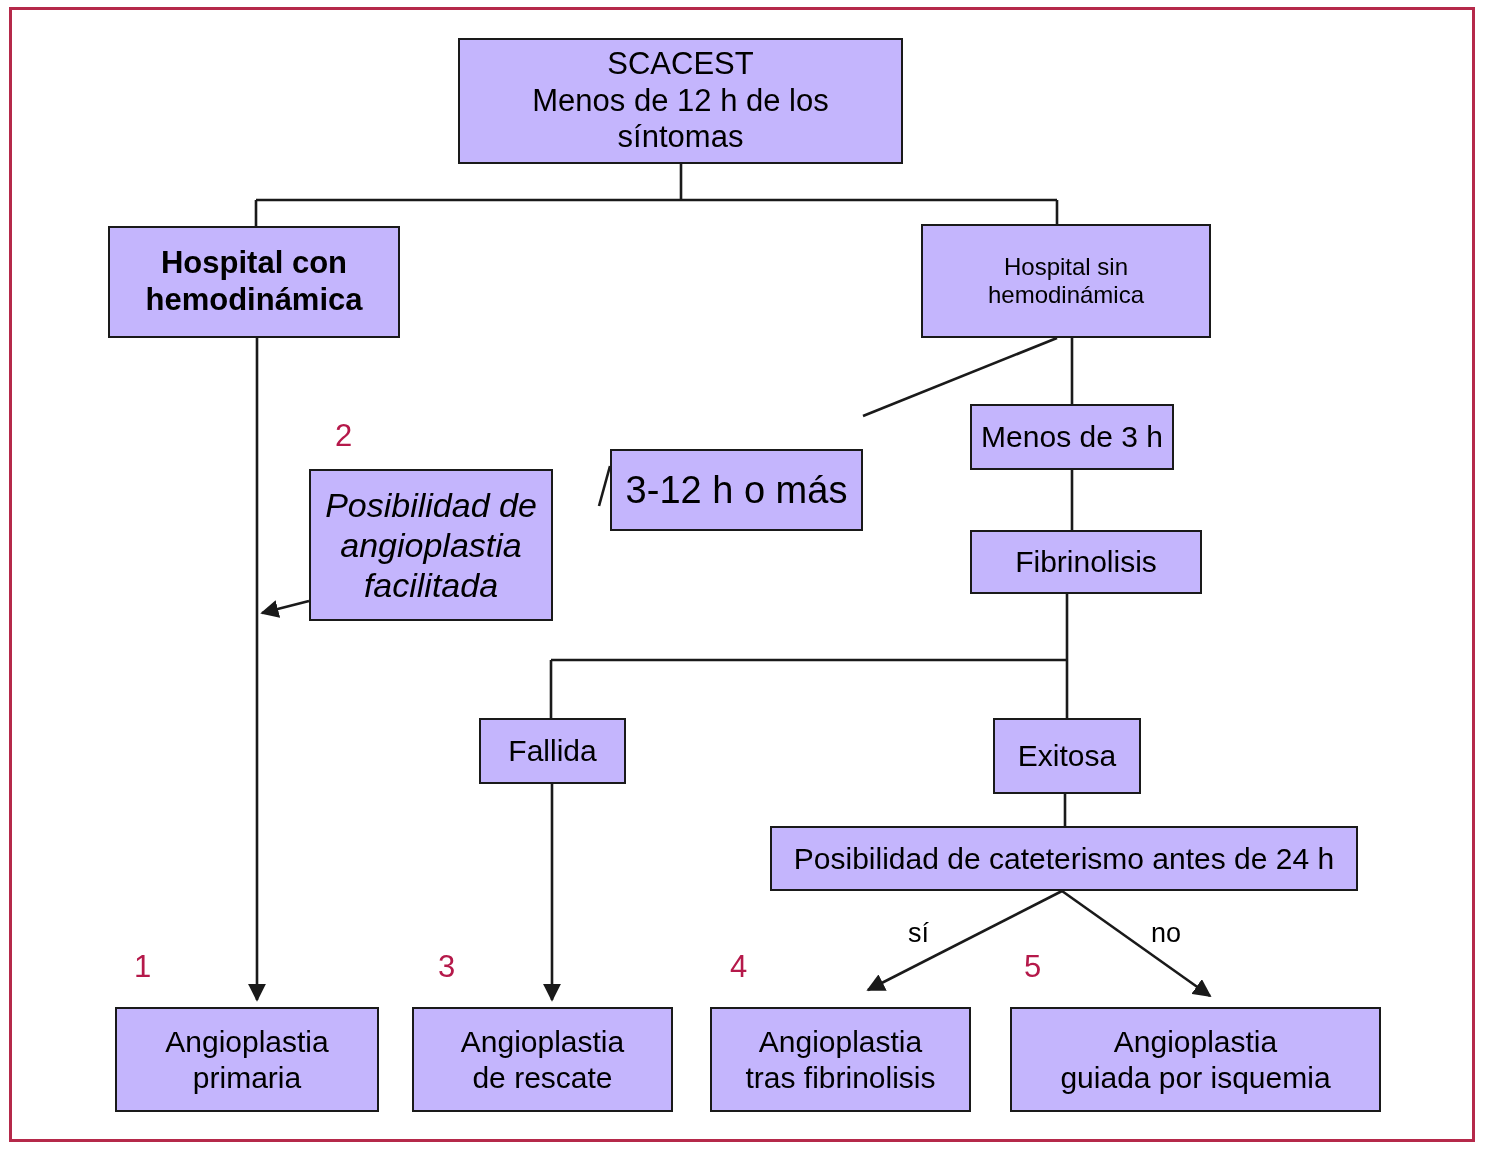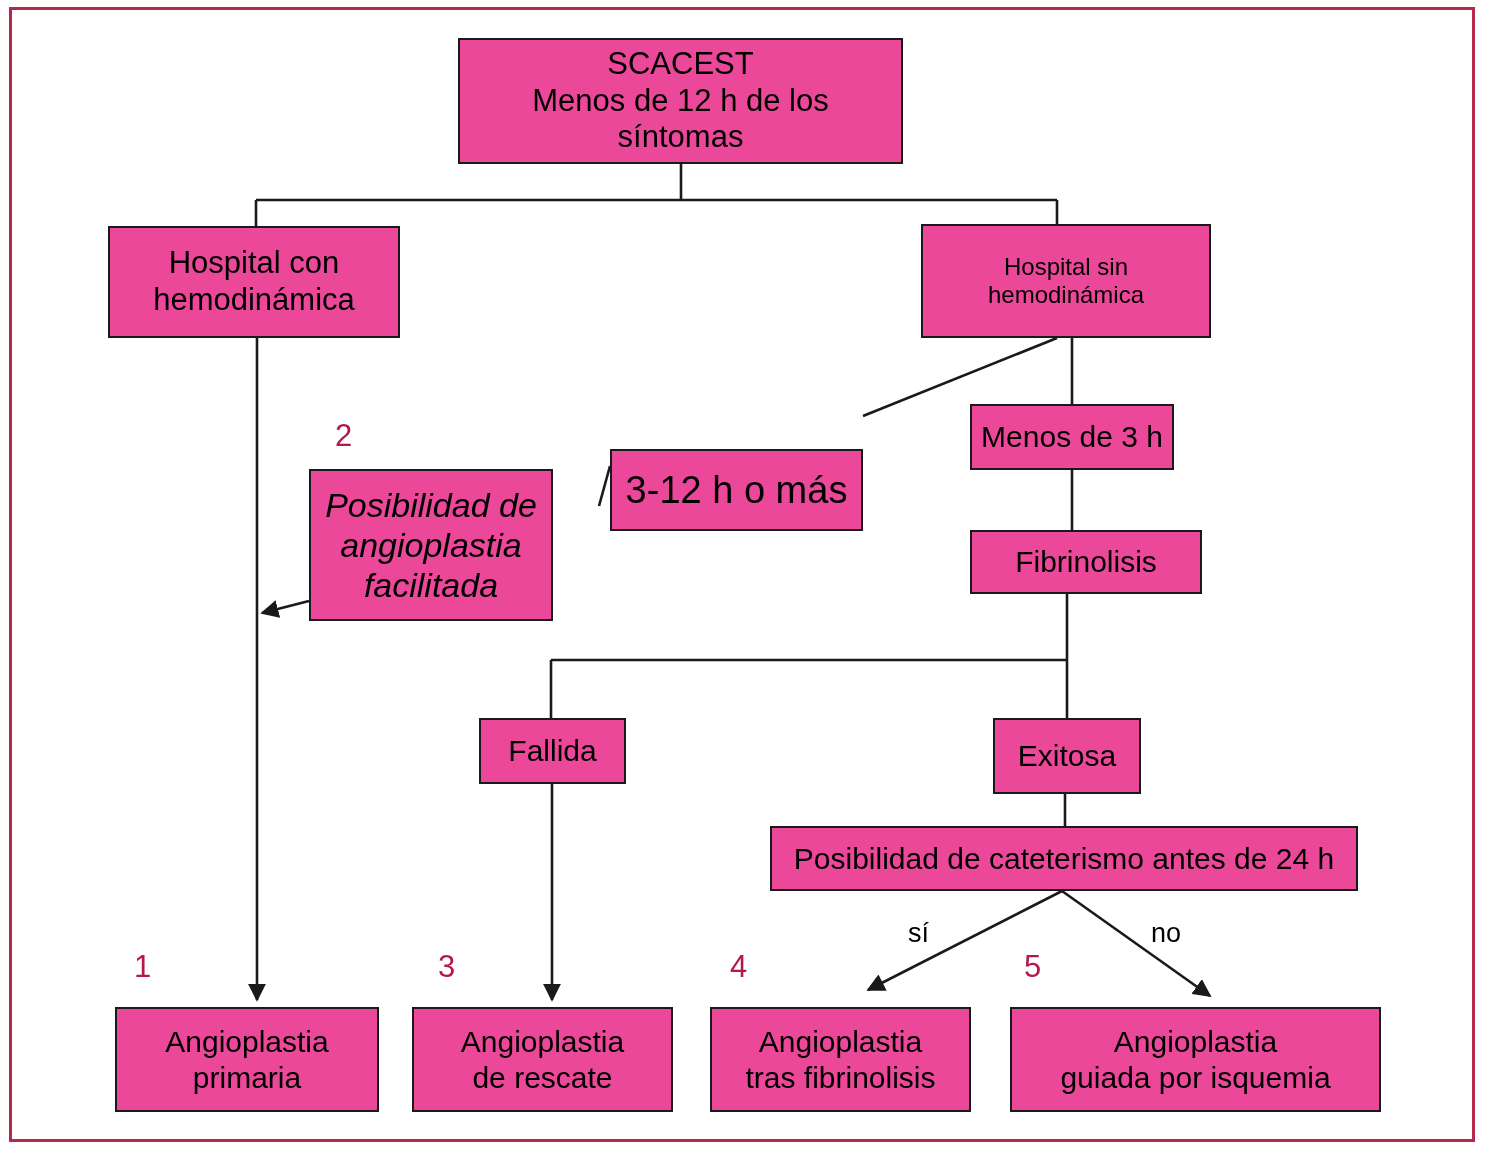--- a/index.html
+++ b/index.html
@@ -31,21 +31,21 @@
     position: absolute;
     left: 0;
     top: 0;
     width: 1491px;
     height: 1159px;
   }
   .node {
     position: absolute;
     box-sizing: border-box;
     border: 2px solid #1a1a1a;
-    background: #ec4899;
+    background: #c4b5fd;
     display: flex;
     align-items: center;
     justify-content: center;
     text-align: center;
     color: #000000;
     line-height: 1.18;
     font-family: "Liberation Sans", sans-serif;
     white-space: pre-line;
     padding: 2px 6px;
   }
@@ -107,21 +107,21 @@
       <path d="M 1065 786 L 1065 826"></path>
 
       <path d="M 1062 891 L 868 990" marker-end="url(#arrow)"></path>
       <path d="M 1062 891 L 1210 996" marker-end="url(#arrow)"></path>
     </g>
   </svg>
 
   <div class="node" style="left:458px;top:38px;width:445px;height:126px;font-size:31px;">SCACEST
 Menos de 12 h de los síntomas</div>
 
-  <div class="node" style="left:108px;top:226px;width:292px;height:112px;font-size:31px;">Hospital con
+  <div class="node" style="left:108px;top:226px;width:292px;height:112px;font-size:31px;font-weight:bold;">Hospital con
 hemodinámica</div>
 
   <div class="node" style="left:921px;top:224px;width:290px;height:114px;font-size:24px;">Hospital sin
 hemodinámica</div>
 
   <div class="node" style="left:610px;top:405px;width:253px;height:82px;font-size:38px;margin-top:44px;">3-12 h o más</div>
 
   <div class="node" style="left:970px;top:404px;width:204px;height:66px;font-size:30px;">Menos de 3 h</div>
 
   <div class="node" style="left:309px;top:469px;width:244px;height:152px;font-size:34px;font-style:italic;">Posibilidad de

